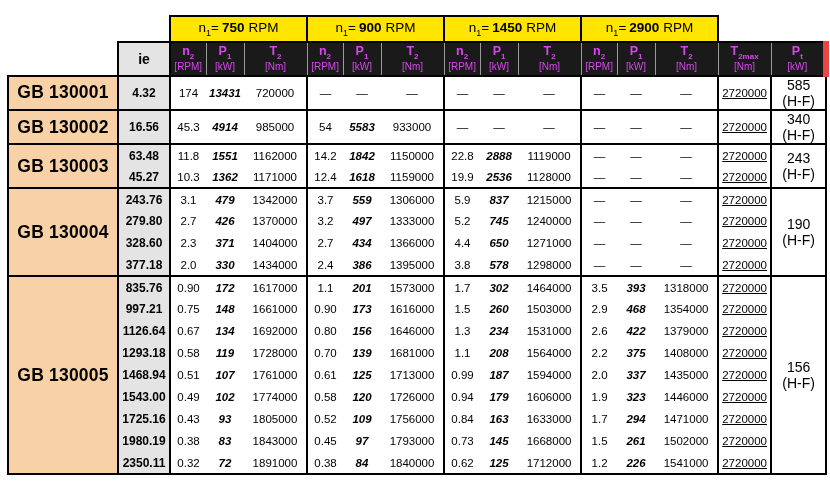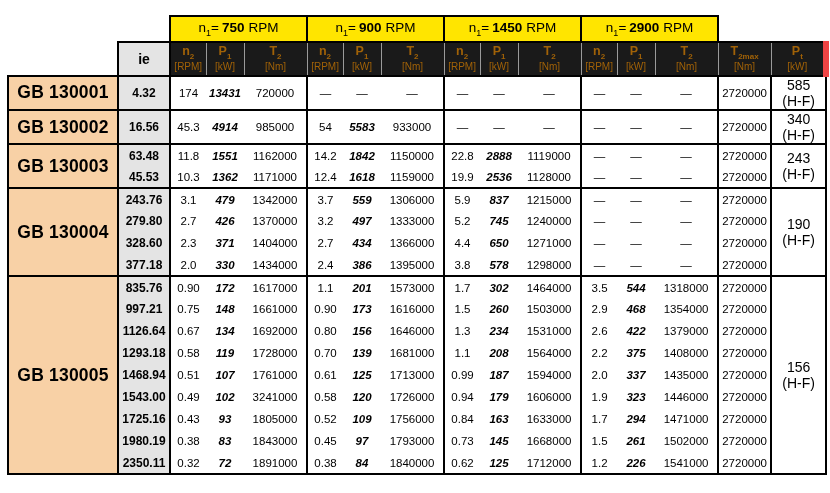--- a/index.html
+++ b/index.html
@@ -25,21 +25,21 @@
   th.rpm b{margin:0 4px 4px 3px;}
 
   
   tr.sub{height:24px;}
   tr.sub th{border-bottom:2px solid #000;}
   th.ie-h{
     background:var(--gray);border:2px solid #000;
     font-size:14px;font-weight:bold;
   }
   th.blk{
-    background:var(--blk);color:#a16207;border-left:1px solid #9a9a9a;
+    background:var(--blk);color:#d946ef;border-left:1px solid #9a9a9a;
     font-weight:normal;
   }
   th.blk .sym{font-size:12.5px;font-weight:bold;line-height:1.1;padding-top:2px;}
   th.blk .sym sub{font-size:8px;}
   th.blk .unit{font-size:10px;line-height:1.15;padding-bottom:2px;}
   th.blk.exposed{border-top:2px solid #000;}
   th.blk.rt{border-right:6px solid #ef4444;}
 
   
   tbody tr{height:22px;}
@@ -51,21 +51,21 @@
     background:var(--peach);border-left:2px solid #000;border-right:2px solid #000;
     border-bottom:2px solid #000;font-weight:bold;font-size:17.5px;
     letter-spacing:.2px;
   }
   td.ie{
     background:var(--gray);border-right:2px solid #000;
     font-weight:bold;font-size:12px;
   }
   td.c-p1{font-weight:bold;font-style:italic;}
   td.gl{border-left:2px solid #000;}
-  td.t2max{border-left:2px solid #000;border-right:2px solid #000;}
+  td.t2max{border-left:2px solid #000;border-right:2px solid #000;text-decoration:underline;}
   td.pt{border-right:2px solid #000;border-bottom:2px solid #000;font-size:14px;line-height:1.15;}
   td.dash{font-weight:normal;font-style:normal;}
 </style>
 </head>
 <body>
 
 <div class="page">
   <table class="ratings">
     <colgroup>
       <col style="width:110px">
@@ -214,21 +214,21 @@
           <td class="c-n2 gl dash">—</td>
           <td class="c-p1 dash">—</td>
           <td class="c-t2 dash">—</td>
           <td class="t2max">2720000</td>
           <td class="pt" rowspan="2">
             <div>243</div>
             <div>(H-F)</div>
           </td>
         </tr>
         <tr>
-          <td class="ie">45.53</td>
+          <td class="ie">45.27</td>
           <td class="c-n2 gl">10.3</td>
           <td class="c-p1">1362</td>
           <td class="c-t2">1171000</td>
           <td class="c-n2 gl">12.4</td>
           <td class="c-p1">1618</td>
           <td class="c-t2">1159000</td>
           <td class="c-n2 gl">19.9</td>
           <td class="c-p1">2536</td>
           <td class="c-t2">1128000</td>
           <td class="c-n2 gl dash">—</td>
@@ -311,21 +311,21 @@
           <td class="c-n2 gl">0.90</td>
           <td class="c-p1">172</td>
           <td class="c-t2">1617000</td>
           <td class="c-n2 gl">1.1</td>
           <td class="c-p1">201</td>
           <td class="c-t2">1573000</td>
           <td class="c-n2 gl">1.7</td>
           <td class="c-p1">302</td>
           <td class="c-t2">1464000</td>
           <td class="c-n2 gl">3.5</td>
-          <td class="c-p1">544</td>
+          <td class="c-p1">393</td>
           <td class="c-t2">1318000</td>
           <td class="t2max">2720000</td>
           <td class="pt" rowspan="9">
             <div>156</div>
             <div>(H-F)</div>
           </td>
         </tr>
         <tr>
           <td class="ie">997.21</td>
           <td class="c-n2 gl">0.75</td>
@@ -387,21 +387,21 @@
           <td class="c-t2">1594000</td>
           <td class="c-n2 gl">2.0</td>
           <td class="c-p1">337</td>
           <td class="c-t2">1435000</td>
           <td class="t2max">2720000</td>
         </tr>
         <tr>
           <td class="ie">1543.00</td>
           <td class="c-n2 gl">0.49</td>
           <td class="c-p1">102</td>
-          <td class="c-t2">3241000</td>
+          <td class="c-t2">1774000</td>
           <td class="c-n2 gl">0.58</td>
           <td class="c-p1">120</td>
           <td class="c-t2">1726000</td>
           <td class="c-n2 gl">0.94</td>
           <td class="c-p1">179</td>
           <td class="c-t2">1606000</td>
           <td class="c-n2 gl">1.9</td>
           <td class="c-p1">323</td>
           <td class="c-t2">1446000</td>
           <td class="t2max">2720000</td>

